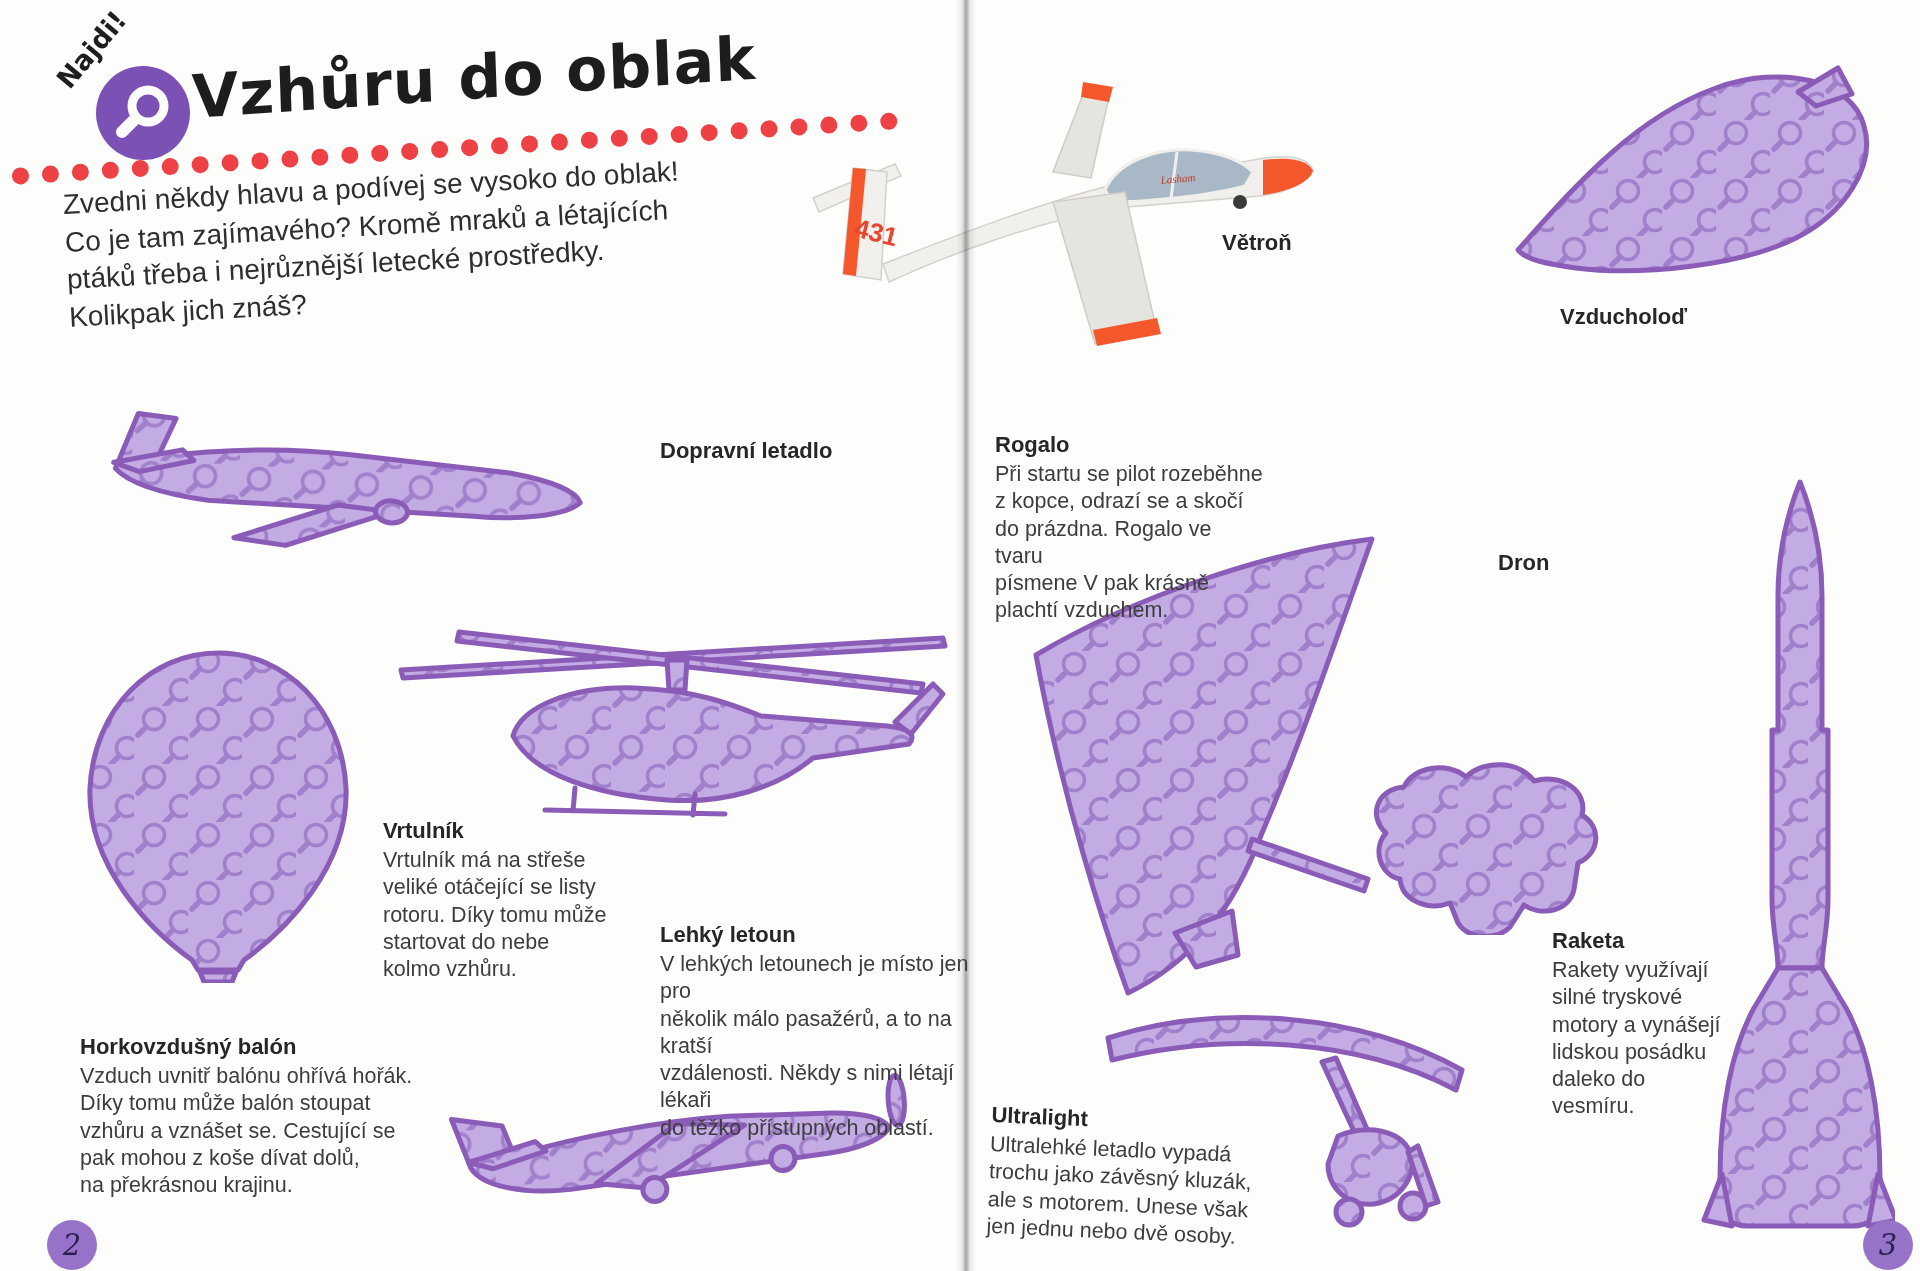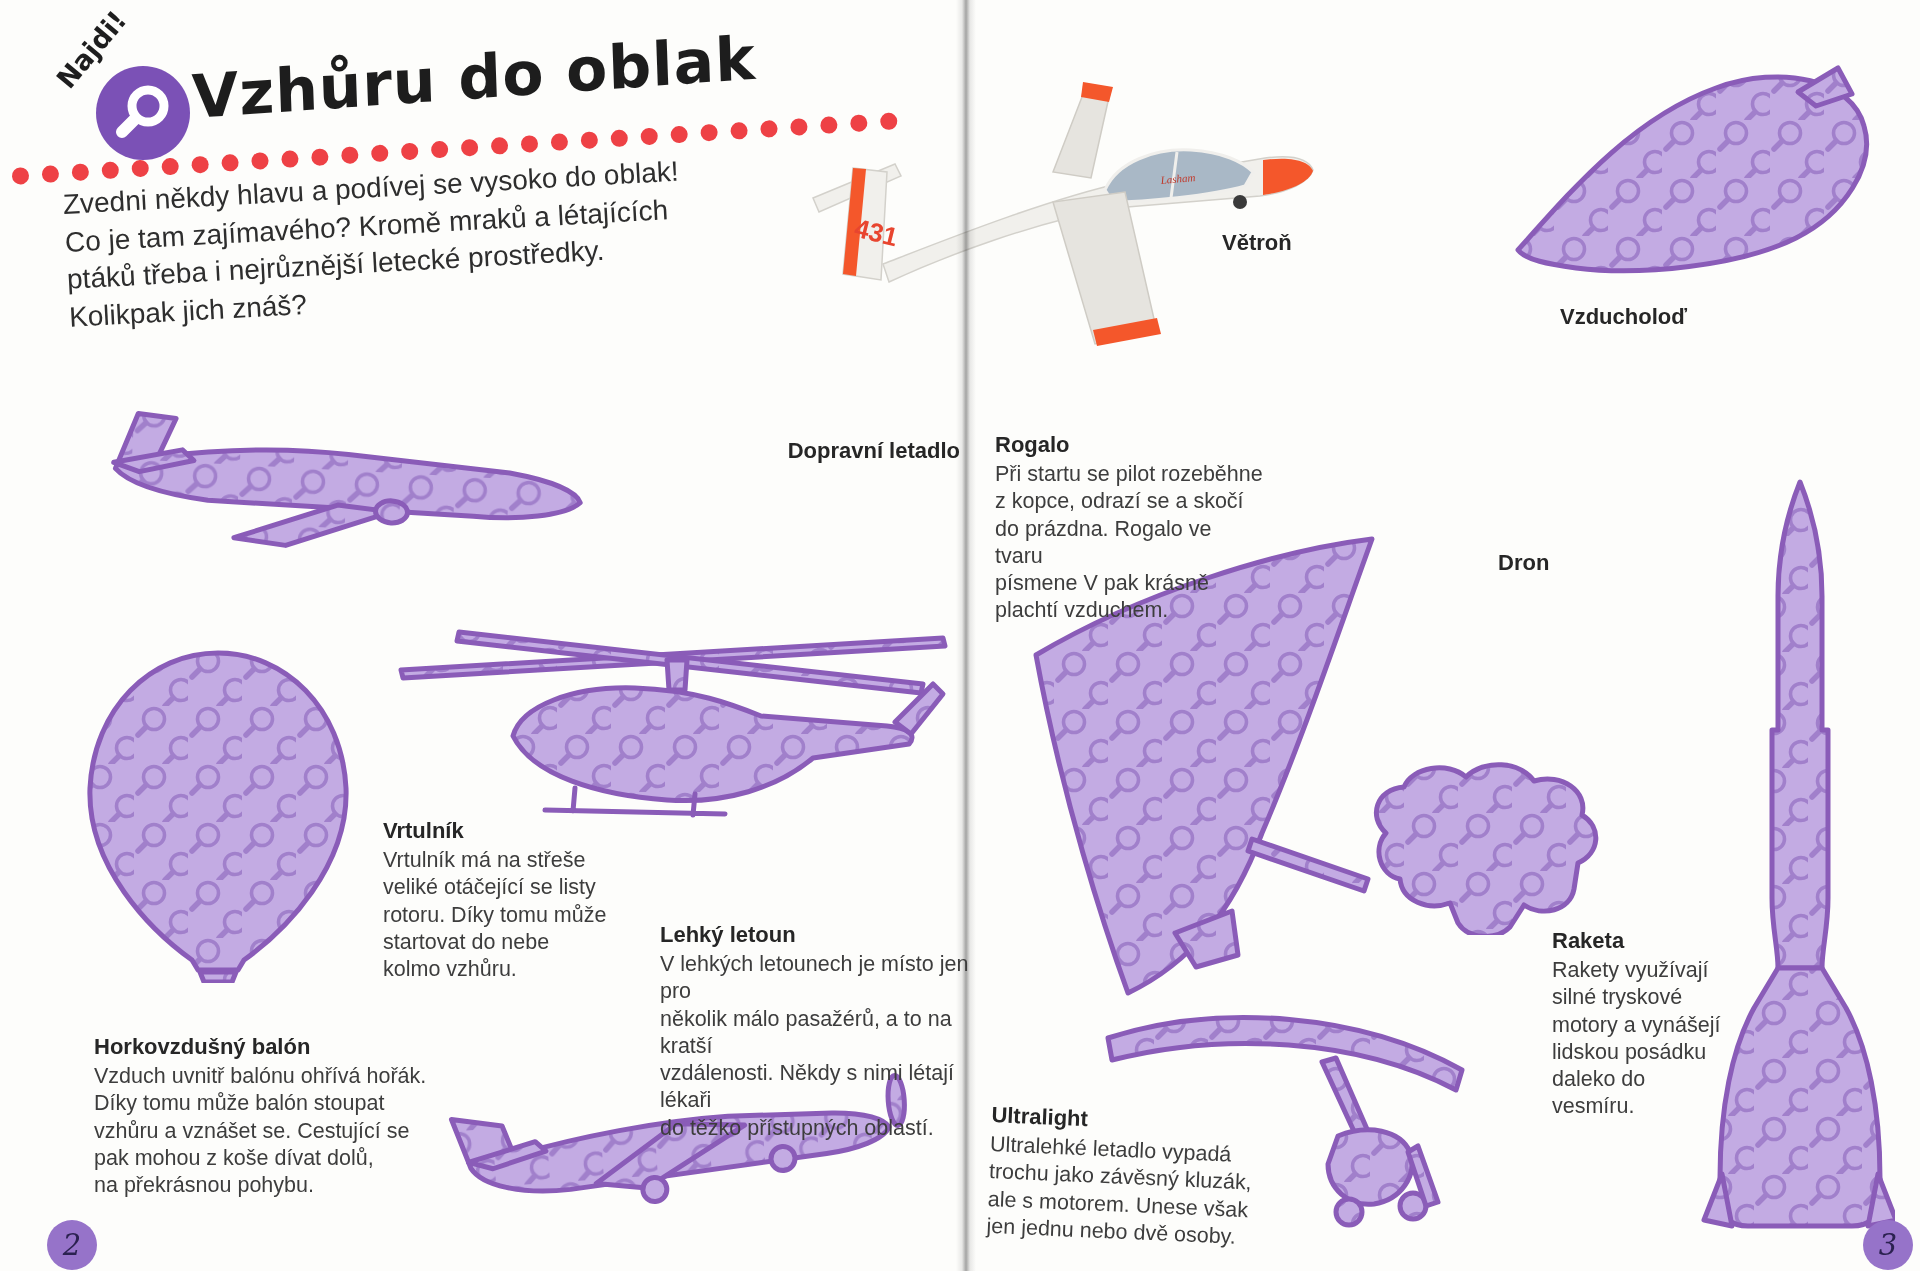--- a/index.html
+++ b/index.html
@@ -270,38 +270,38 @@
     <path class="sil-pat" d="M122,490 L146,530 C168,570 180,630 180,700 L180,722 C180,740 168,748 152,748 L48,748 C32,748 20,740 20,722 L20,700 C20,630 32,570 54,530 L78,490 Z" fill="url(#magpat)"></path>
     <path class="sil-stroke" d="M122,490 L146,530 C168,570 180,630 180,700 L180,722 C180,740 168,748 152,748 L48,748 C32,748 20,740 20,722 L20,700 C20,630 32,570 54,530 L78,490 Z"></path>
   <path class="sil" d="M22,696 L4,742 L32,748 Z"></path>
     <path class="sil-pat" d="M22,696 L4,742 L32,748 Z" fill="url(#magpat)"></path>
     <path class="sil-stroke" d="M22,696 L4,742 L32,748 Z"></path>
   <path class="sil" d="M178,696 L196,742 L168,748 Z"></path>
     <path class="sil-pat" d="M178,696 L196,742 L168,748 Z" fill="url(#magpat)"></path>
     <path class="sil-stroke" d="M178,696 L196,742 L168,748 Z"></path>
 </svg>
 
-<div class="entry" style="left:660px;top:438px;width:300px;text-align:right;">
+<div class="entry" style="left:660px;top:438px;width:300px;">
   <div class="entry-heading">Dopravní letadlo</div>
 </div>
 <div class="entry" style="left:383px;top:818px;width:250px;">
   <div class="entry-heading">Vrtulník</div>
   <div class="entry-body">Vrtulník má na střeše
 veliké otáčející se listy
 rotoru. Díky tomu může
 startovat do nebe
 kolmo vzhůru.</div>
 </div>
-<div class="entry" style="left:80px;top:1034px;width:345px;margin-left:14px;">
+<div class="entry" style="left:80px;top:1034px;width:345px;">
   <div class="entry-heading">Horkovzdušný balón</div>
   <div class="entry-body">Vzduch uvnitř balónu ohřívá hořák.
 Díky tomu může balón stoupat
 vzhůru a vznášet se. Cestující se
 pak mohou z koše dívat dolů,
-na překrásnou pohybu.</div>
+na překrásnou krajinu.</div>
 </div>
 <div class="entry" style="left:660px;top:922px;width:340px;">
   <div class="entry-heading">Lehký letoun</div>
   <div class="entry-body">V lehkých letounech je místo jen pro
 několik málo pasažérů, a to na kratší
 vzdálenosti. Někdy s nimi létají lékaři
 do těžko přístupných oblastí.</div>
 </div>
 <div class="entry" style="left:995px;top:432px;width:270px;">
   <div class="entry-heading">Rogalo</div>

